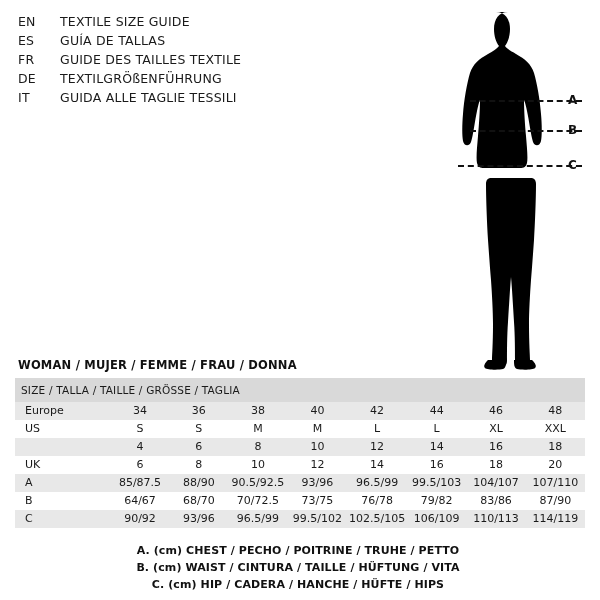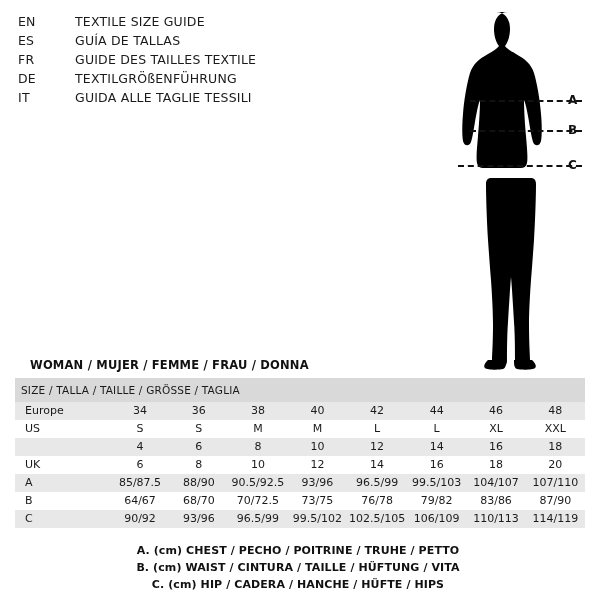--- a/index.html
+++ b/index.html
@@ -25,21 +25,20 @@
   .lang-block {
     position: absolute;
     left: 18px;
     top: 14px;
     width: 420px;
   }
   .lang-row {
     display: flex;
     align-items: baseline;
     height: 19px;
-    gap: 15px;
   }
   .lang-code {
     width: 42px;
     font-size: 12.5px;
     letter-spacing: 0.2px;
     color: #1a1a1a;
   }
   .lang-title {
     font-size: 12.5px;
     letter-spacing: 0.2px;
@@ -72,21 +71,20 @@
 
   
   .woman-head {
     position: absolute;
     left: 18px;
     top: 358px;
     font-size: 11.5px;
     font-weight: bold;
     letter-spacing: 0.2px;
     color: #111;
-    margin-left: 12px;
   }
 
   
   .size-table {
     position: absolute;
     left: 15px;
     top: 378px;
     width: 570px;
     border-collapse: collapse;
     font-size: 11px;

